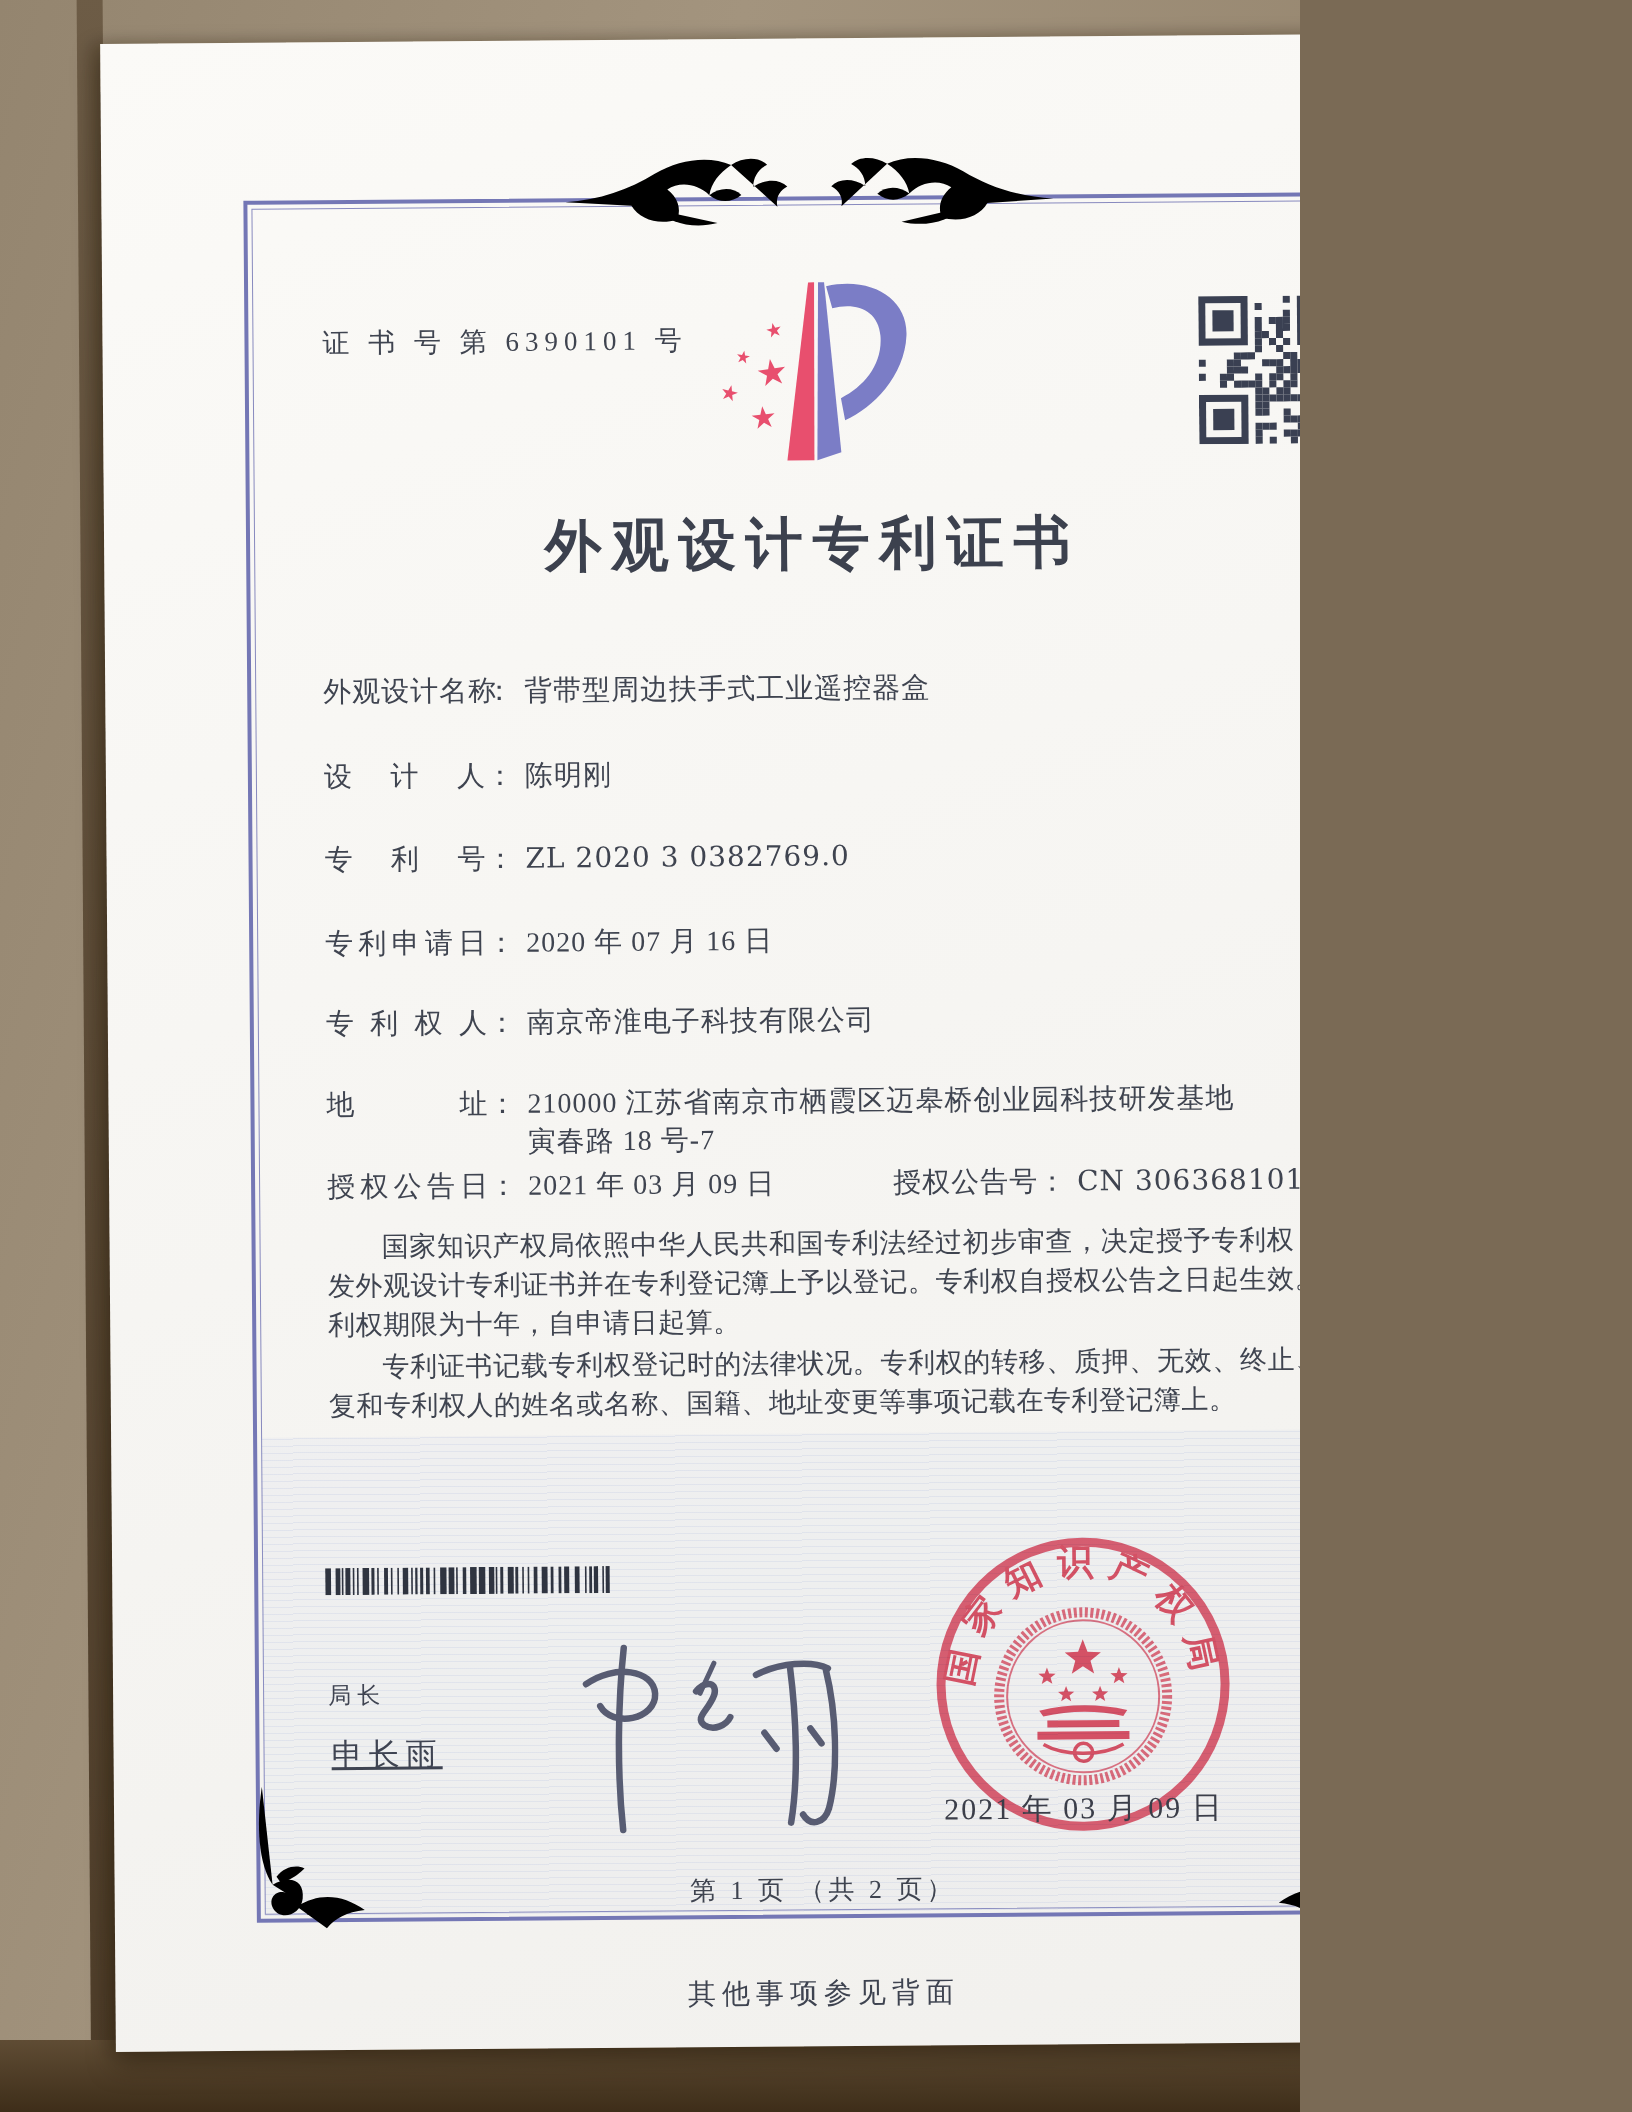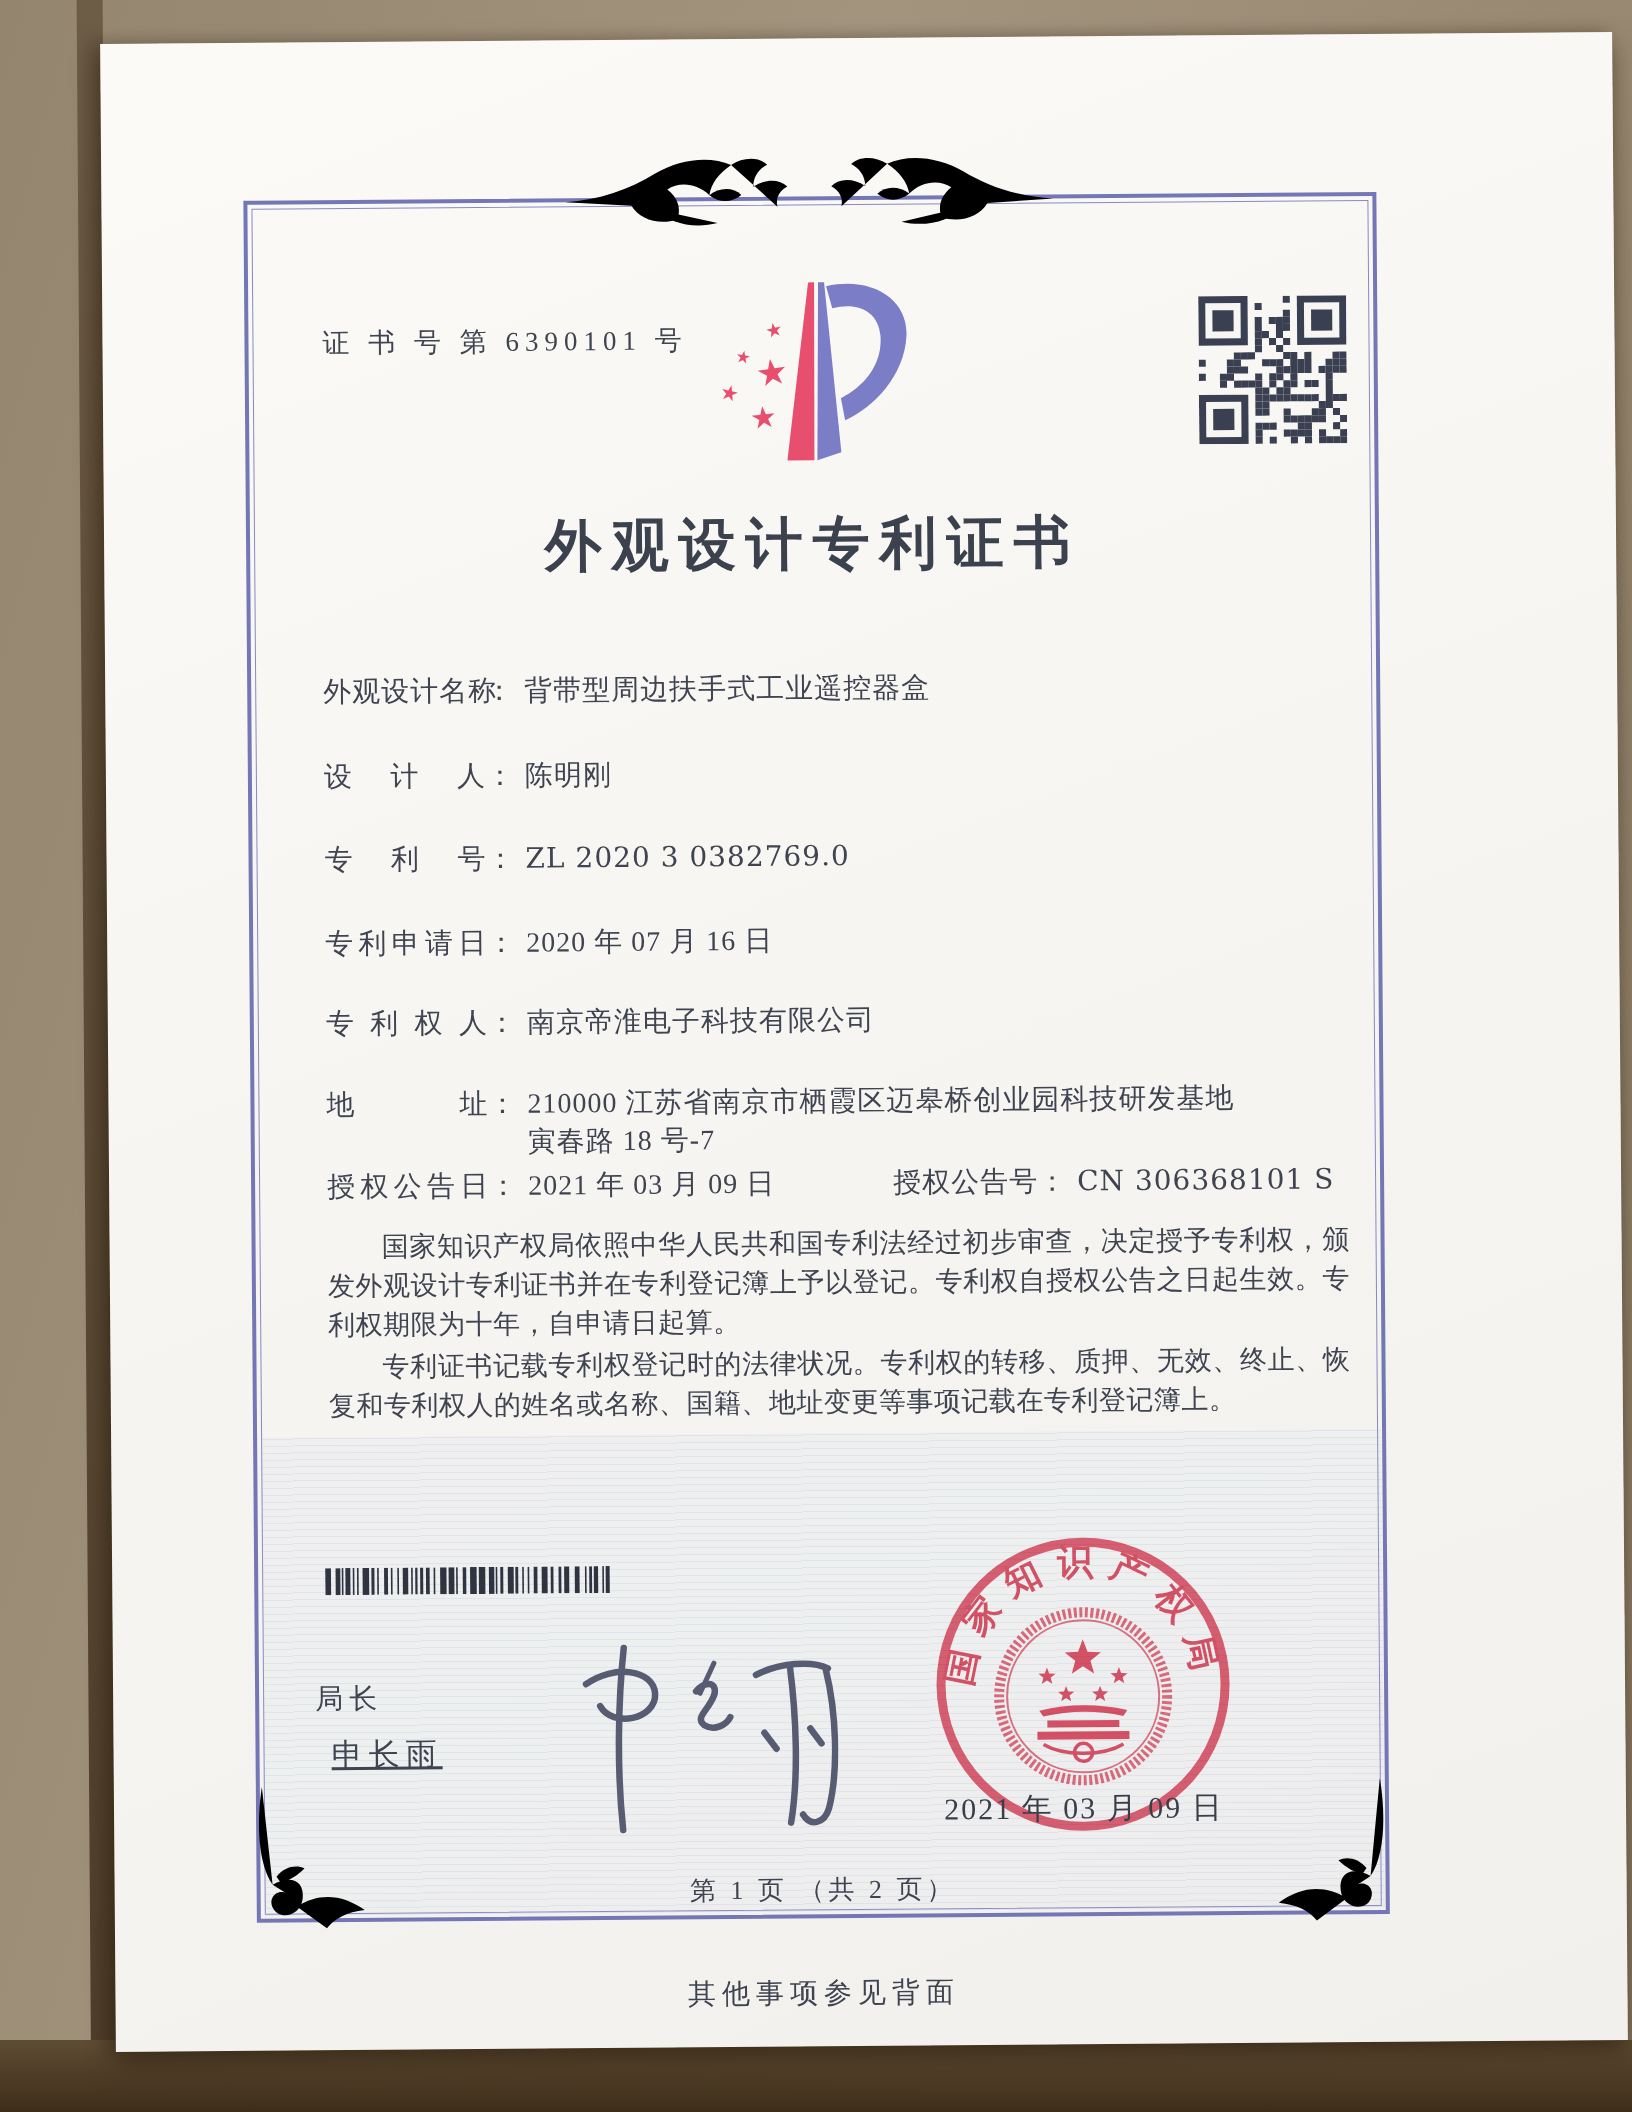--- a/index.html
+++ b/index.html
@@ -5,21 +5,21 @@
   :root{
     --border:#7477b5;
     --sealred:#e0445c;
     --logored:#e84f6e;
     --logoblue:#7b7dc6;
     --ink:#3f4450;
     --paper:#f7f6f3;
   }
   *{box-sizing:border-box}
   body{margin:0;background:#7a6a55;font-family:"Liberation Serif","DejaVu Serif",serif;}
-  .scene{position:relative;width:1632px;height:2112px;overflow:hidden;
+  .scene{position:relative;width:1300px;height:2112px;overflow:hidden;
     background:linear-gradient(105deg,#94856f,#a3947e 40%,#988871 75%,#8a7a63);}
   .edge-left{position:absolute;left:84px;top:-12px;width:26px;height:2140px;
     background:linear-gradient(180deg,#6d5c46,#4e3d29);transform:rotate(-0.4deg);}
   .edge-bottom{position:absolute;left:0;top:2040px;width:100%;height:80px;
     background:linear-gradient(180deg,#5f4c34,#3a2a16);}
   .paper{position:absolute;left:108px;top:38px;width:1512px;height:2008px;
     background:linear-gradient(160deg,#fbfaf7,#f5f4f1 60%,#f1f0ed);
     transform:rotate(-0.45deg);transform-origin:50% 50%;
     box-shadow:0 12px 26px rgba(40,28,12,.5),-8px 0 16px rgba(40,28,12,.28);}
   .frame{position:absolute;left:142px;top:158px;width:1133px;height:1722px;
@@ -37,21 +37,21 @@
   .fv{margin-left:10px;}
   .addr .fv{display:inline-block;white-space:normal;width:880px;line-height:38px;vertical-align:top;}
   .row2col .col2{margin-left:118px;}
   .paras{position:absolute;left:218px;top:1186px;width:1022px;color:var(--ink);}
   .paras p{margin:0;font-size:27px;line-height:39px;text-align:justify;text-indent:2em;letter-spacing:.5px;}
   .paras p+p{margin-top:3px;}
   .logo{position:absolute;left:575px;top:240px;width:260px;height:195px;}
   .lstar{position:absolute;color:var(--logored);line-height:1;}
   .qr{position:absolute;left:1096px;top:261px;}
   .barcode{position:absolute;left:213px;top:1526px;}
-  .sig-title{position:absolute;left:202px;top:1638px;font-size:28px;color:#3f4452;letter-spacing:6px;}
+  .sig-title{position:absolute;left:215px;top:1638px;font-size:23px;color:#3f4452;letter-spacing:6px;}
   .sig-name{position:absolute;left:218px;top:1692px;font-size:31px;color:#3f4452;letter-spacing:6px;text-decoration:underline;}
   .signature{position:absolute;left:415px;top:1598px;}
   .seal{position:absolute;left:810px;top:1488px;mix-blend-mode:multiply;opacity:.9;}
   .seal-date{position:absolute;left:810px;top:1752px;width:320px;text-align:center;
     font-size:30px;color:#3b3e49;letter-spacing:2px;}
   .page-info{position:absolute;left:142px;top:1834px;width:1133px;text-align:center;
     font-size:26px;letter-spacing:4px;color:var(--ink);}
   .back-note{position:absolute;left:142px;top:1936px;width:1133px;text-align:center;
     font-size:28px;letter-spacing:6px;color:#3e4350;}
   .orn{position:absolute;pointer-events:none;}

